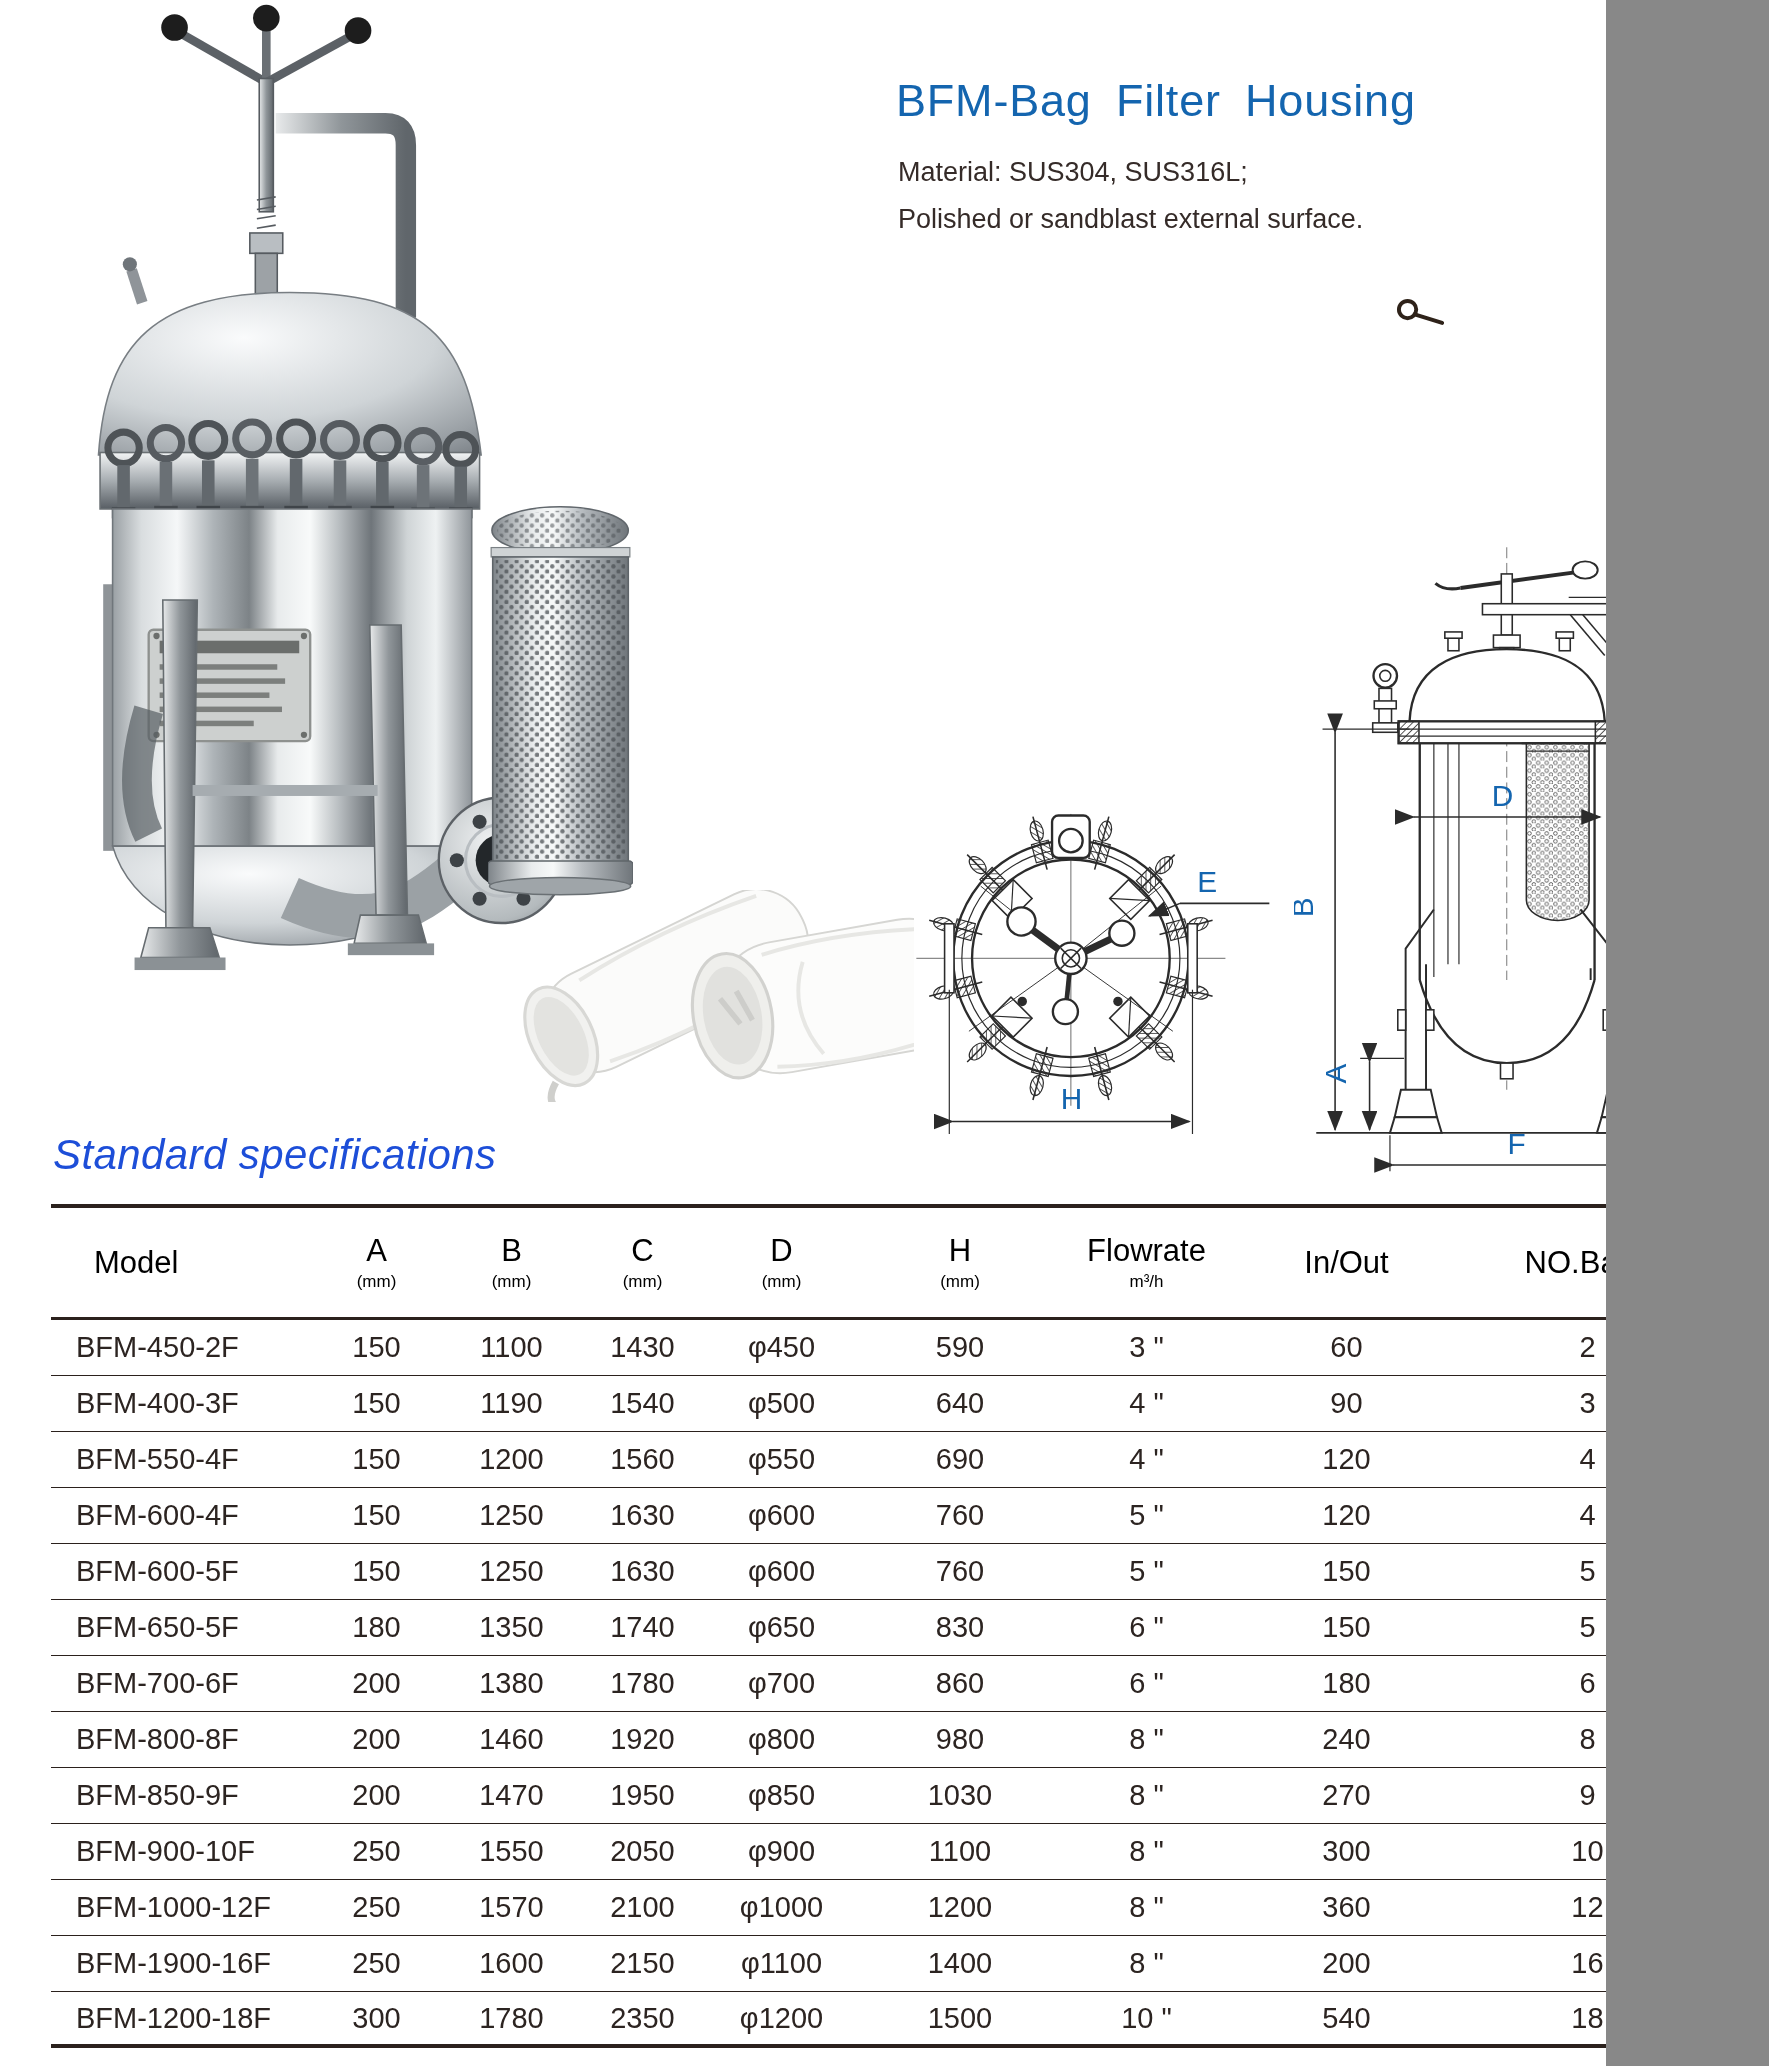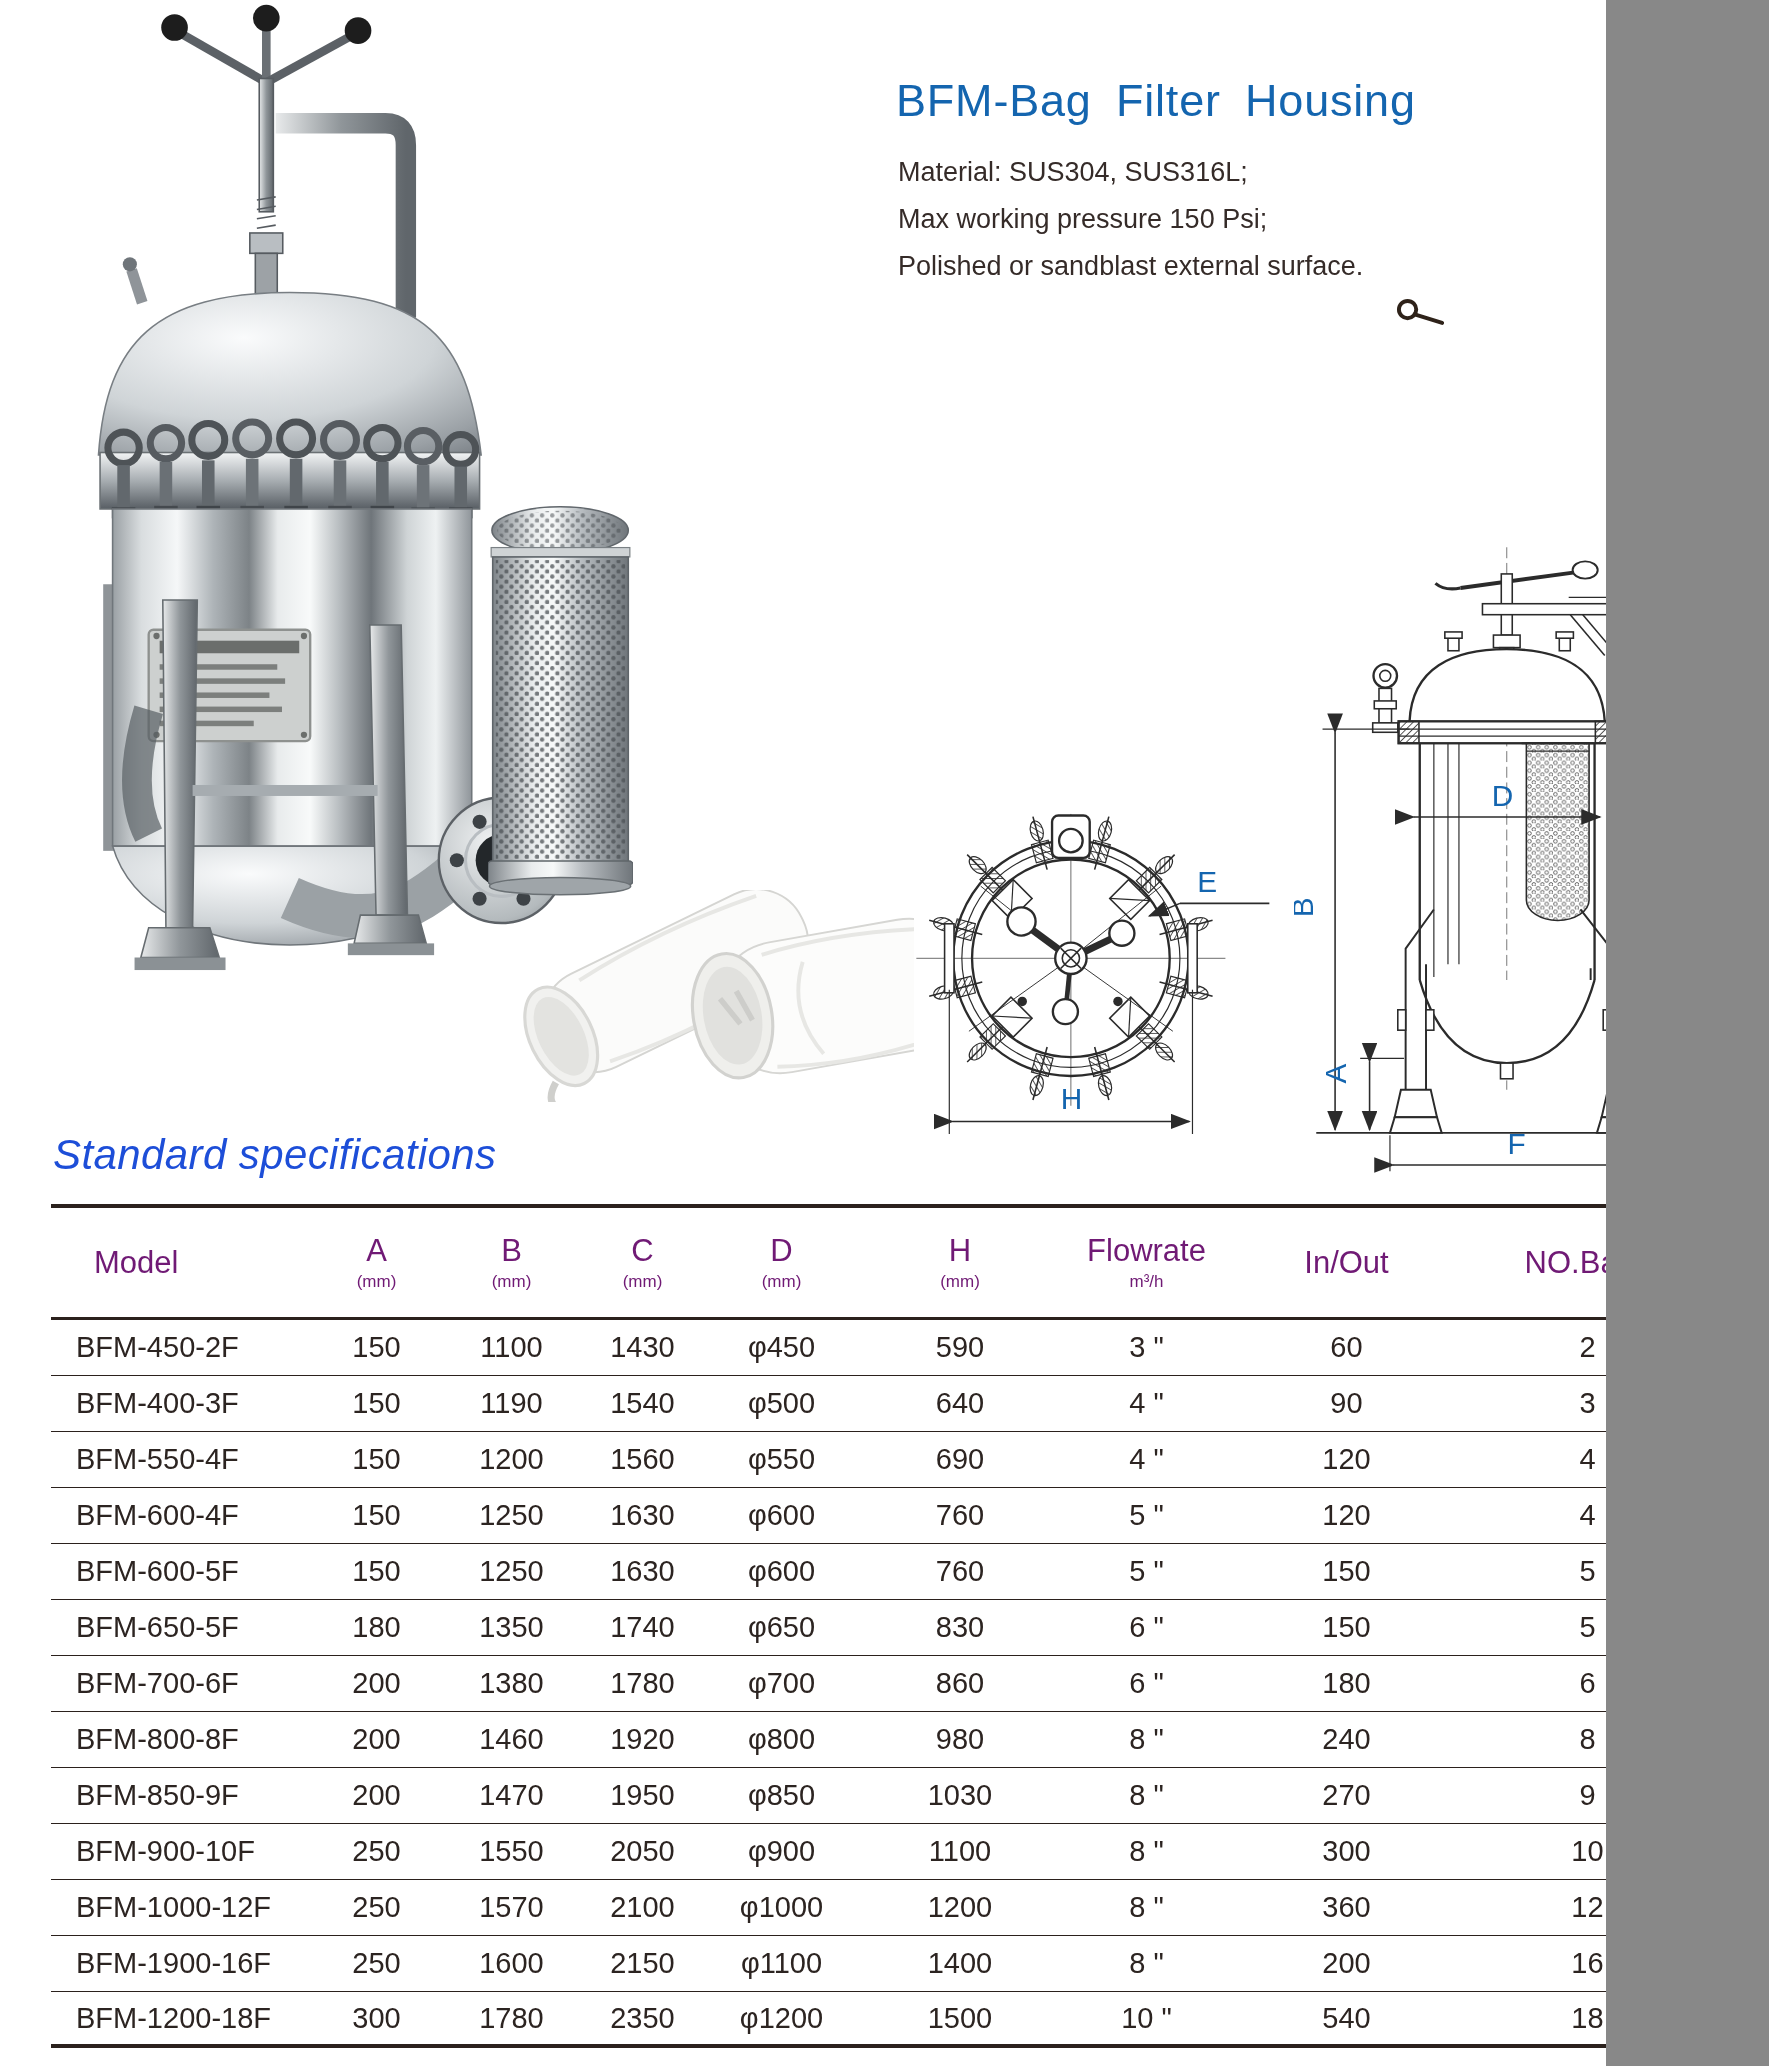--- a/index.html
+++ b/index.html
@@ -8,21 +8,21 @@
   .abs{position:absolute;}
   
   #doc-title{left:896px;top:75px;font-size:45px;color:#1465af;letter-spacing:0.8px;word-spacing:11px;white-space:nowrap;}
   #bullets{left:898px;top:149px;font-size:27px;line-height:47px;color:#352b28;white-space:nowrap;}
   
   #section-heading{left:53px;top:1131px;font-size:42px;font-style:italic;color:#1d4ed8;letter-spacing:0.4px;white-space:nowrap;}
   
   #spec-table{left:51px;top:1204px;width:1659px;border-top:4.7px solid #2b211d;}
   .trow{display:grid;grid-template-columns:255px 141px 129px 133px 145px 212px 161px 239px 243px;box-sizing:border-box;}
   #spec-table-header{height:112px;border-bottom:3.9px solid #2b211d;}
-  .th{display:flex;flex-direction:column;align-items:center;justify-content:center;color:#701a75;}
+  .th{display:flex;flex-direction:column;align-items:center;justify-content:center;color:#000000;}
   .th .letter{font-size:31px;}
   .th .unit{font-size:17px;margin-top:3.9px;}
   .th.model{align-items:flex-start;padding-left:43px;}
   .brow{height:56px;border-bottom:1.6px solid #2b211d;}
   .brow:last-child{border-bottom:4.7px solid #2b211d;}
   .td{display:flex;align-items:center;justify-content:center;font-size:29px;color:#2c2421;}
   .td.model{justify-content:flex-start;padding-left:25px;}
   svg text{font-family:"Liberation Sans",sans-serif;}
   .dimlabel{fill:#1465af;font-size:38px;}
 </style>
@@ -230,21 +230,20 @@
       <path d="M190 72 Q 300 58 430 80 M185 216 Q 300 234 428 208 M240 90 q -30 60 6 120" stroke="#e7e7e4" stroke-width="5" fill="none"></path>
       <ellipse cx="140" cy="142" rx="50" ry="80" fill="#efefec" stroke="#d2d2cf" stroke-width="4"></ellipse>
       <ellipse cx="140" cy="142" rx="37" ry="63" fill="#e1e1de"></ellipse>
       <path d="M128 118 l20 36 M150 112 l14 40" stroke="#cdcdca" stroke-width="7"></path>
     </g>
   </svg>
 
   <div class="abs" id="doc-title">BFM-Bag  Filter  Housing</div>
   <div class="abs" id="bullets">
     <div>Material: SUS304, SUS316L;</div>
-    <div>Max working pressure 150 Psi;</div>
     <div>Polished or sandblast external surface.</div>
   </div>
 
   <svg class="abs" style="left:1395px;top:297px" width="55" height="33" viewBox="0 0 70 42">
     <circle cx="16" cy="16" r="11" fill="none" stroke="#2e2219" stroke-width="5"></circle>
     <path d="M25 22 L60 33" stroke="#2e2219" stroke-width="5" stroke-linecap="round"></path>
   </svg>
 
   <svg class="abs" style="left:910px;top:792px" width="361" height="353" viewBox="0 0 460 450">
     <defs>

